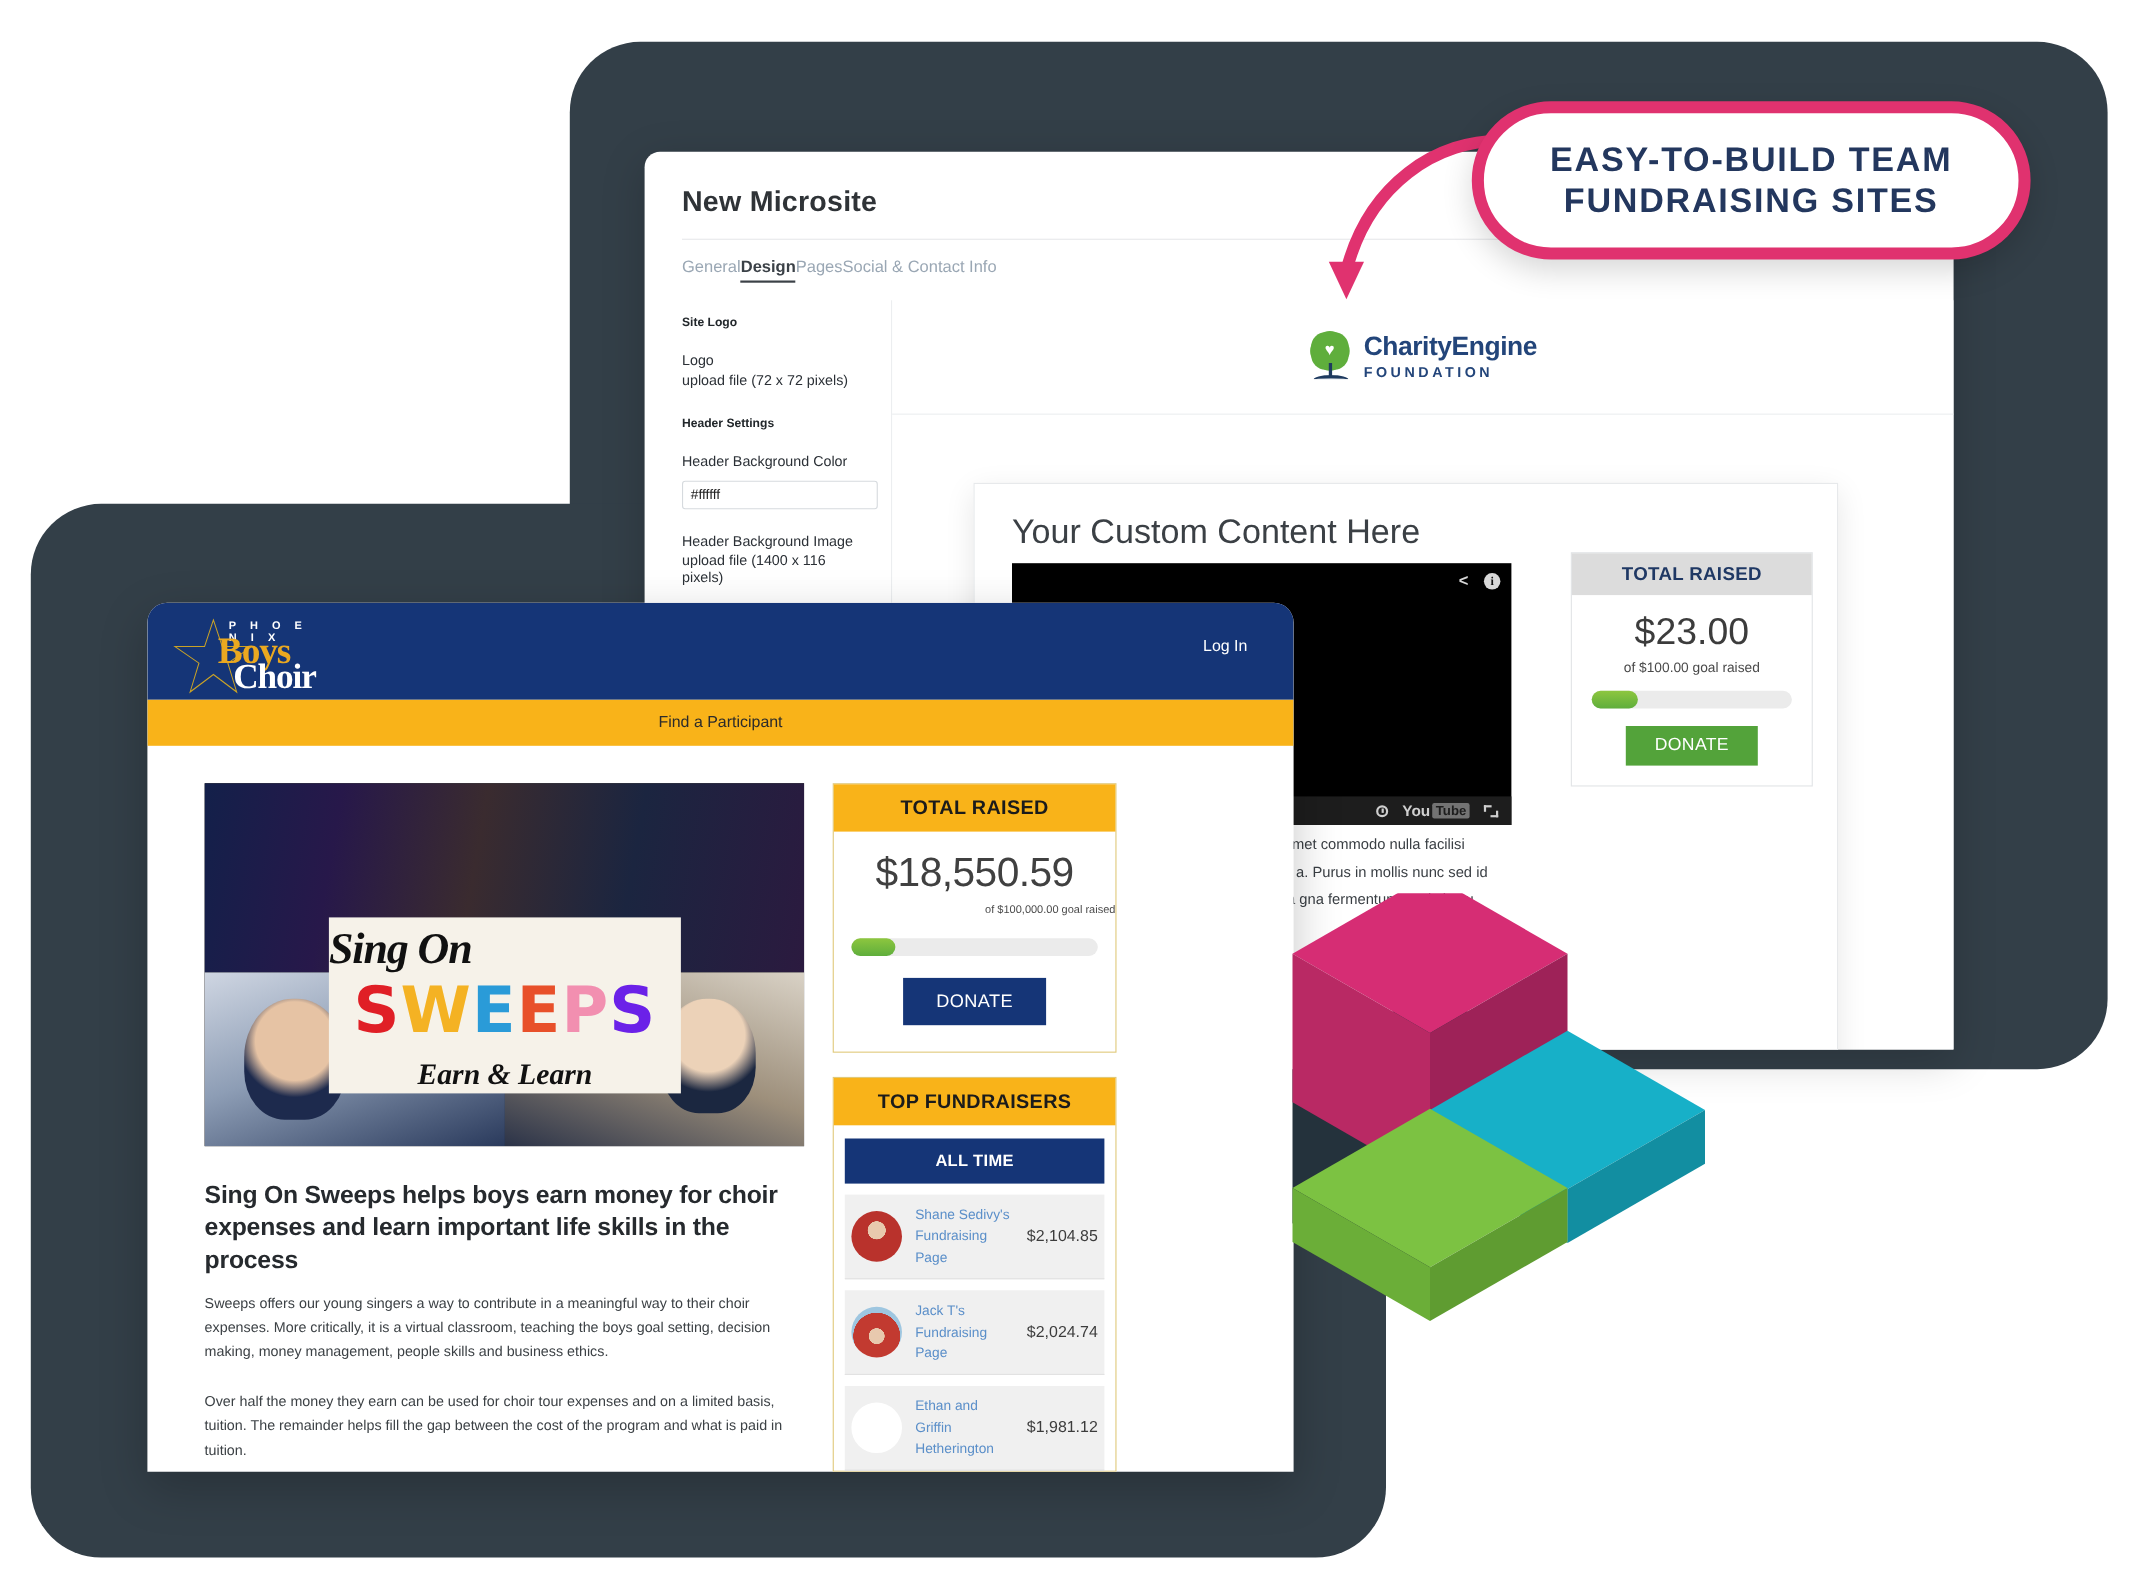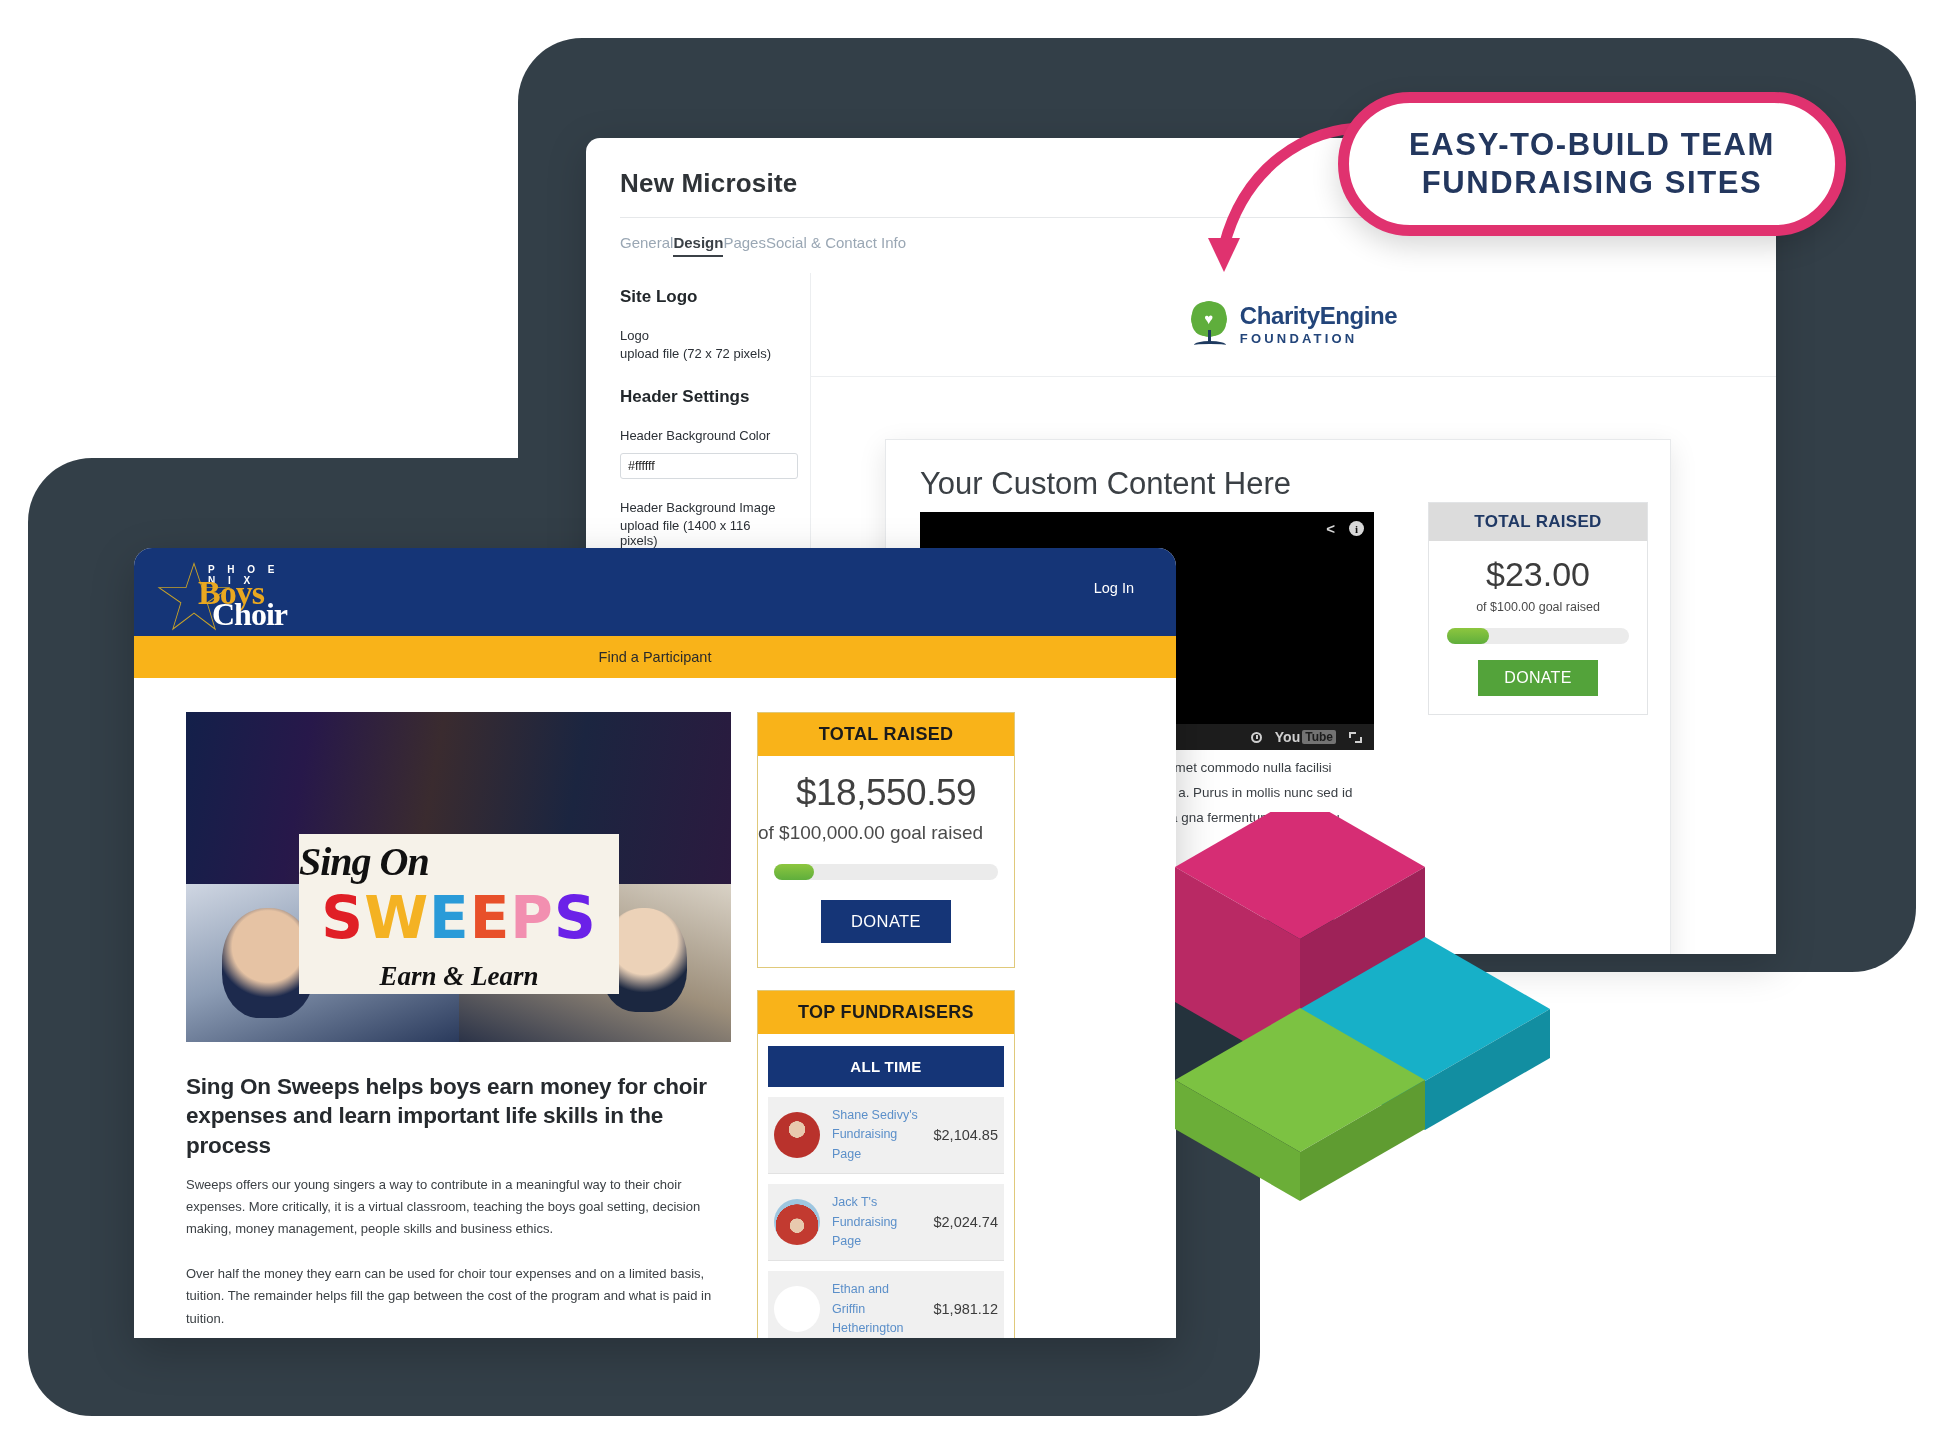--- a/index.html
+++ b/index.html
@@ -42,21 +42,21 @@
     font-size: 15px;
   }
   .admin-tab { color: #9aa7b4; padding-bottom: 4px; }
   .admin-tab.active {
     color: #3b4147; font-weight: 700;
     border-bottom: 2px solid #3b4147;
   }
 
   #admin-body { display: flex; margin-top: 16px; }
   #admin-left { width: 200px; padding-left: 34px; flex: 0 0 auto; }
-  .sec-head { font-size: 17px; font-weight: 700; color: #22272b; margin-top: 14px; }
+  .sec-head { font-size: 11px; font-weight: 700; color: #22272b; margin-top: 14px; }
   .fld-label { font-size: 13px; color: #2b3036; margin-top: 20px; line-height: 1.45; }
   .fld-sub { font-size: 13px; color: #2b3036; }
   .fld-input {
     margin-top: 7px; height: 26px; width: 178px;
     border: 1px solid #d6dade; border-radius: 3px;
     background: #fff; font-size: 12.5px; color: #222;
     display: flex; align-items: center; padding-left: 7px;
     font-family: "Liberation Sans", sans-serif;
   }
 
@@ -235,21 +235,21 @@
   .site-p { font-size: 13px; line-height: 1.72; color: #3c4145; margin-top: 14px; }
 
   
   #site-rail { width: 258px; flex: 0 0 auto; padding-top: 0; }
   .rail-card { border: 1px solid #e0c97a; background:#fff; }
   .rail-head {
     background:#f9b319; color:#1b1b1b; text-align:center;
     font-size: 18px; font-weight: 700; padding: 11px 0; letter-spacing:.3px;
   }
   #raised-amount { text-align:center; font-size: 37px; color:#404040; padding: 16px 0 0; letter-spacing:-.5px; }
-  #raised-goal { text-align:left; font-size: 19px; color:#4a4a4a; padding: 8px 0 0; }
+  #raised-goal { text-align:right; font-size: 10px; color:#4a4a4a; padding: 8px 0 0; }
   #raised-donate-wrap { text-align:center; padding: 20px 0 24px; }
   #raised-donate {
     display:inline-block; background:#153577; color:#fff;
     font-size: 16.5px; padding: 12px 30px; letter-spacing:.4px;
   }
 
   #fundraisers-card { margin-top: 22px; }
   #alltime-tab {
     background:#153577; color:#fff; text-align:center; font-size:15px; font-weight:700;
     margin: 12px 10px 0; padding: 12px 0; letter-spacing:.3px;

